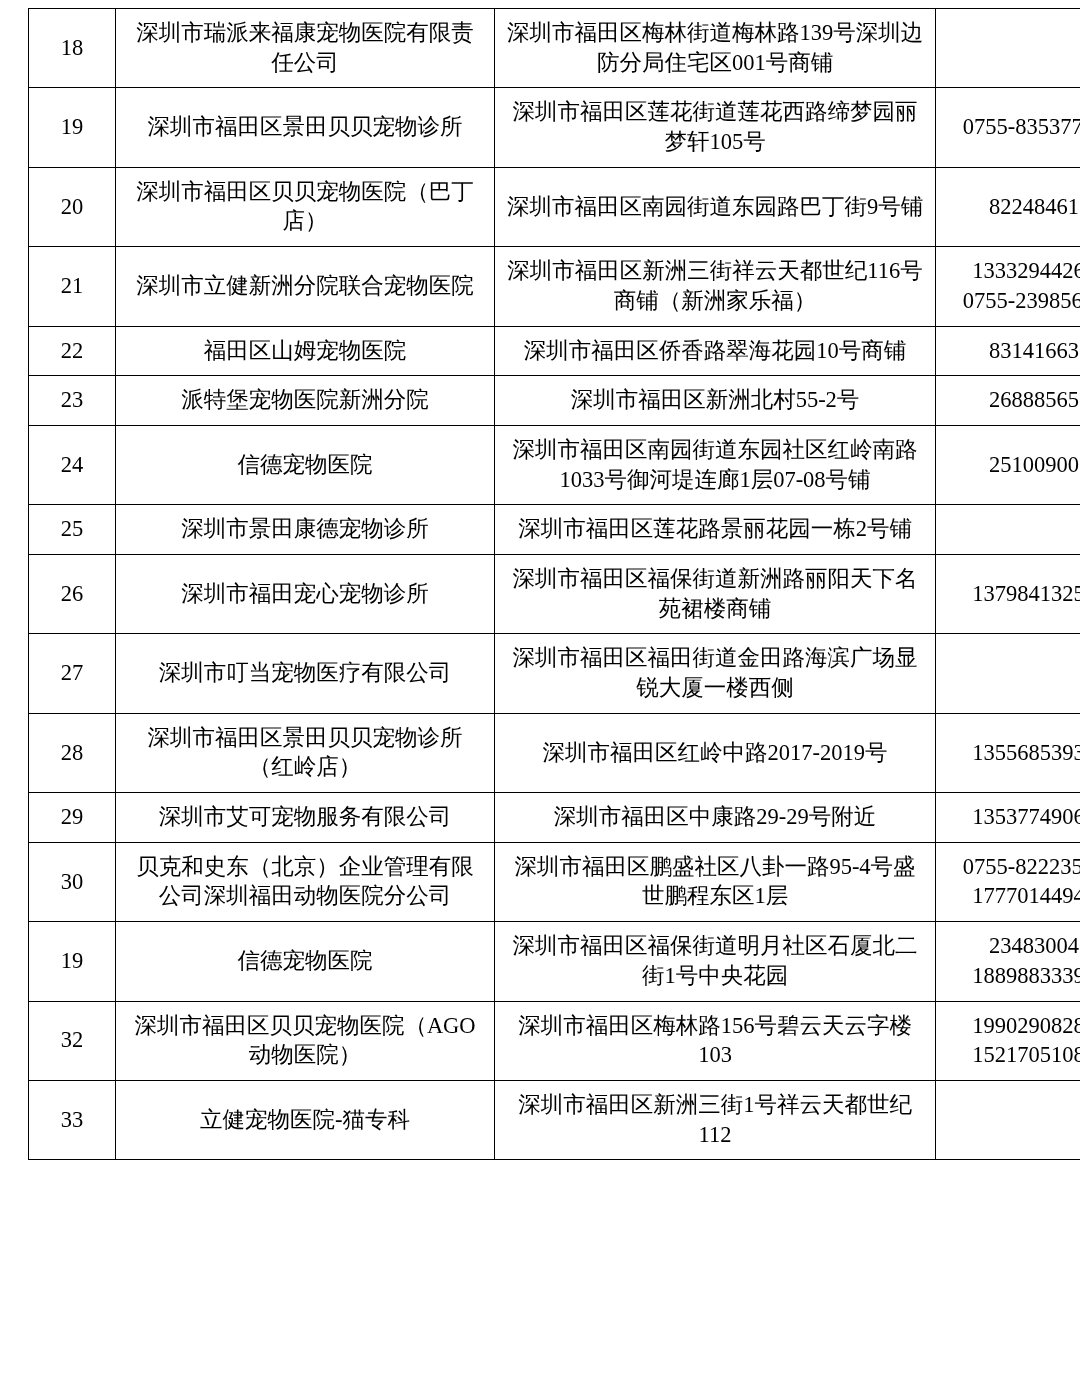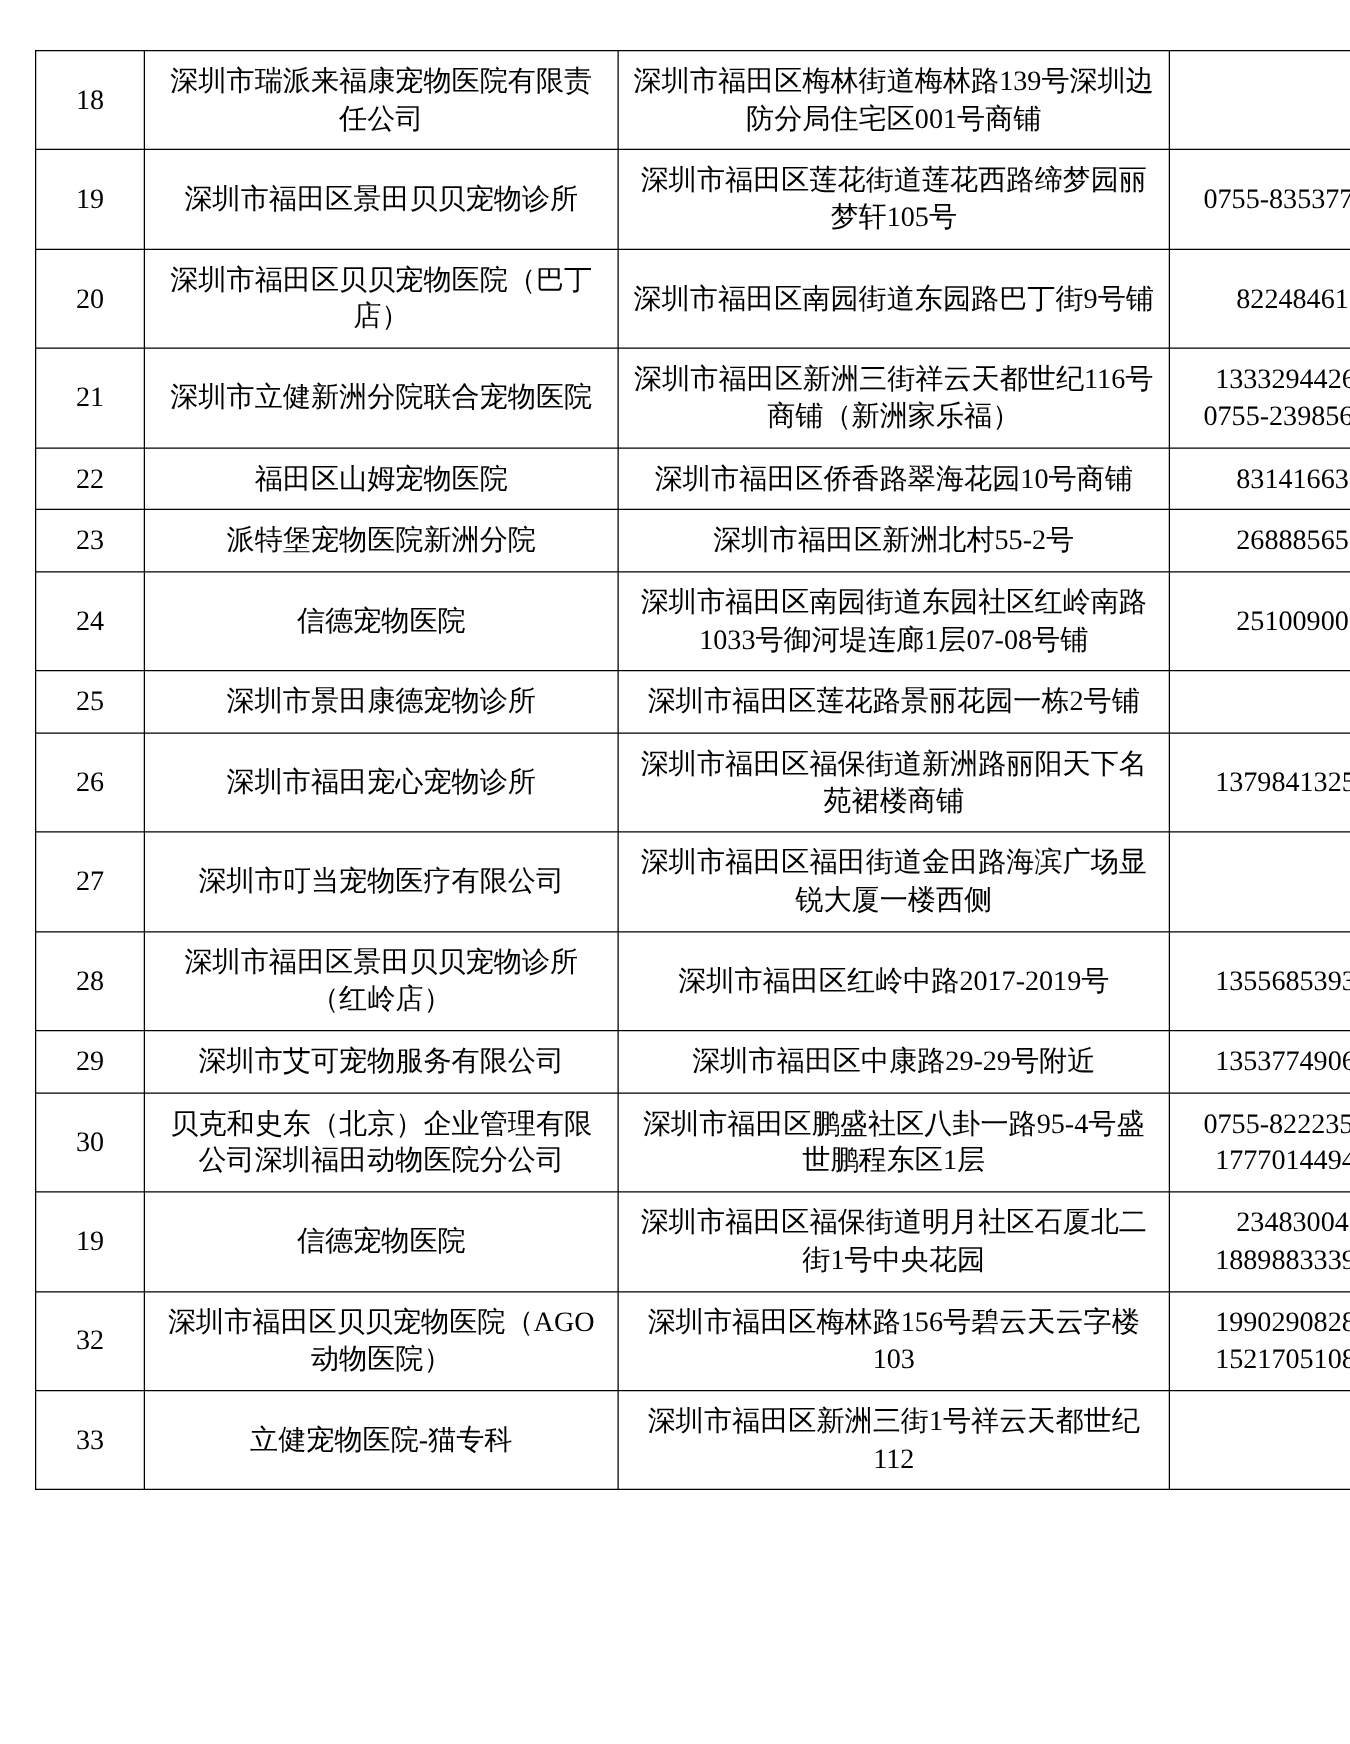--- a/index.html
+++ b/index.html
@@ -12,21 +12,21 @@
     height: 1395px;
     font-family: "Liberation Serif", "DejaVu Serif", serif;
     color: #000000;
     overflow: hidden;
   }
   .page {
     position: relative;
     width: 1080px;
     height: 1395px;
     box-sizing: border-box;
-    padding: 40px 28px 0 28px;
+    padding: 8px 28px 0 28px;
   }
   table.doc-table {
     border-collapse: collapse;
     width: 1022px;
     table-layout: fixed;
   }
   table.doc-table td {
     border: 1px solid #000000;
     vertical-align: middle;
     font-size: 22.5px;

